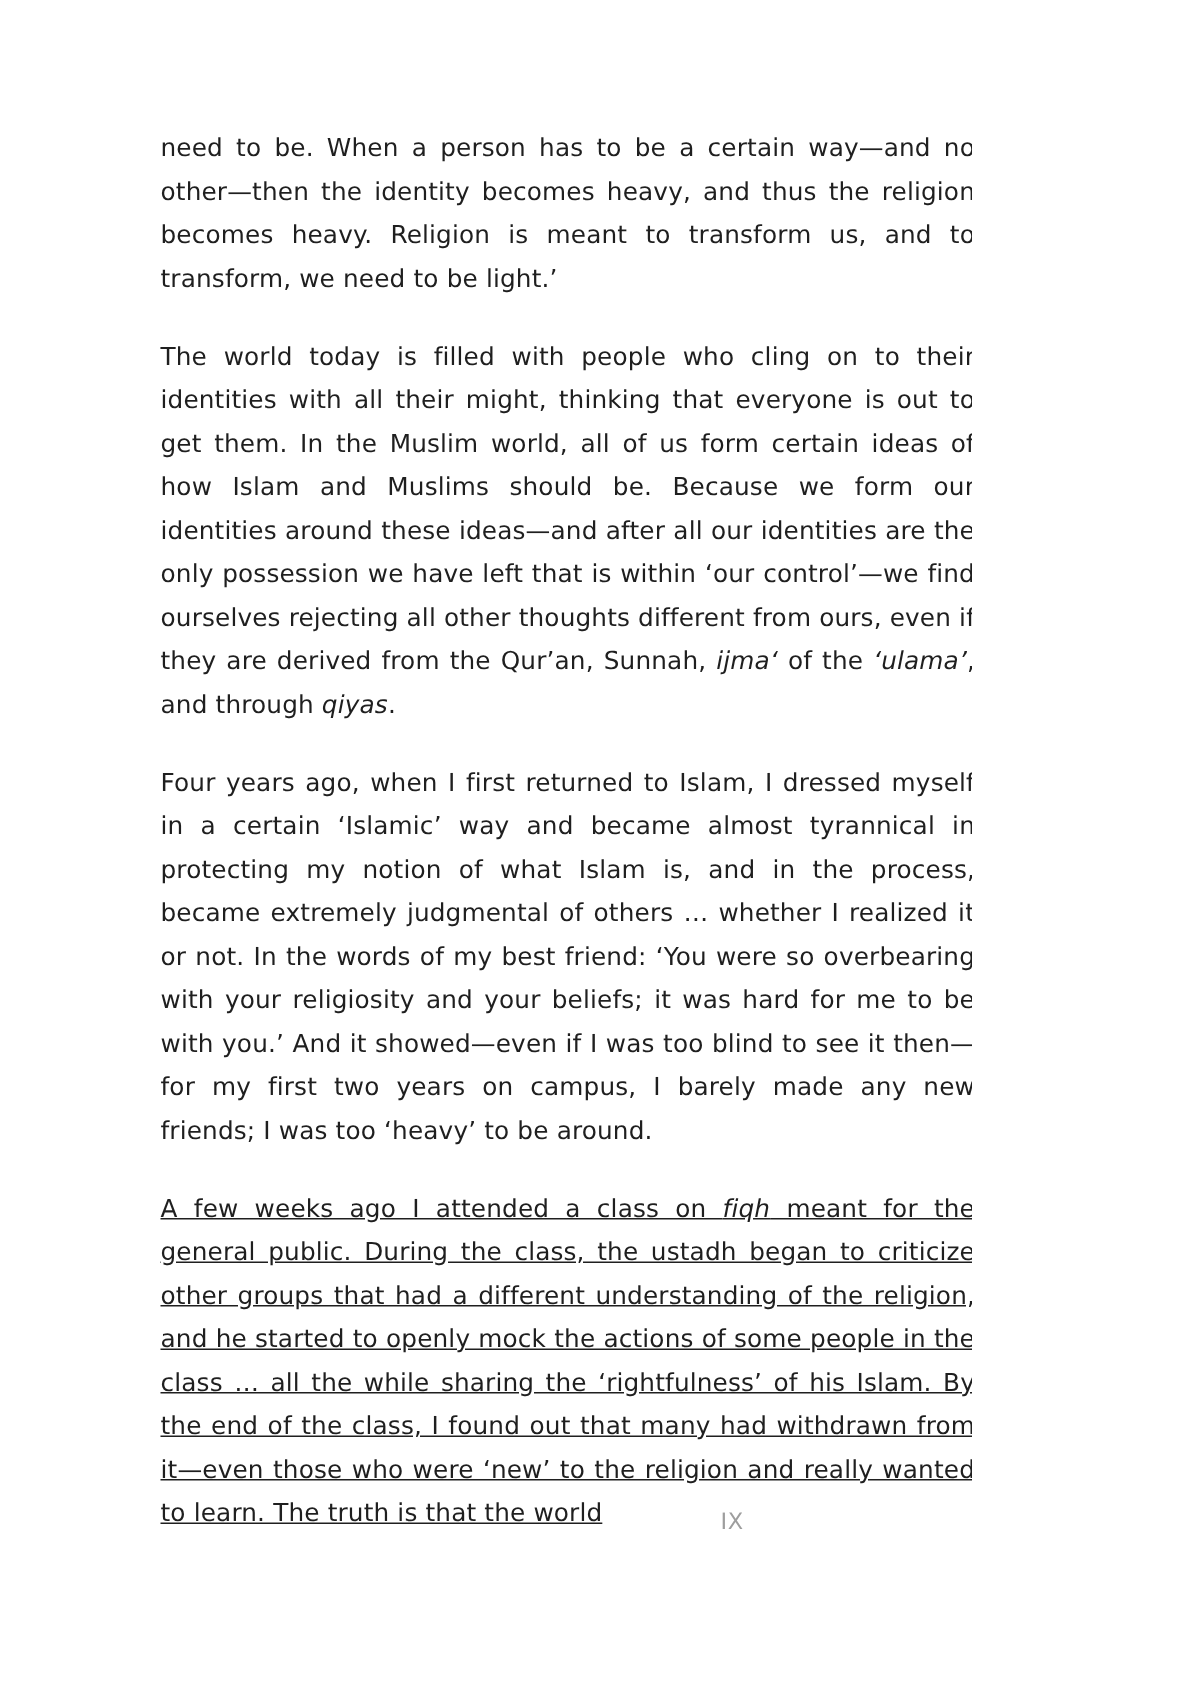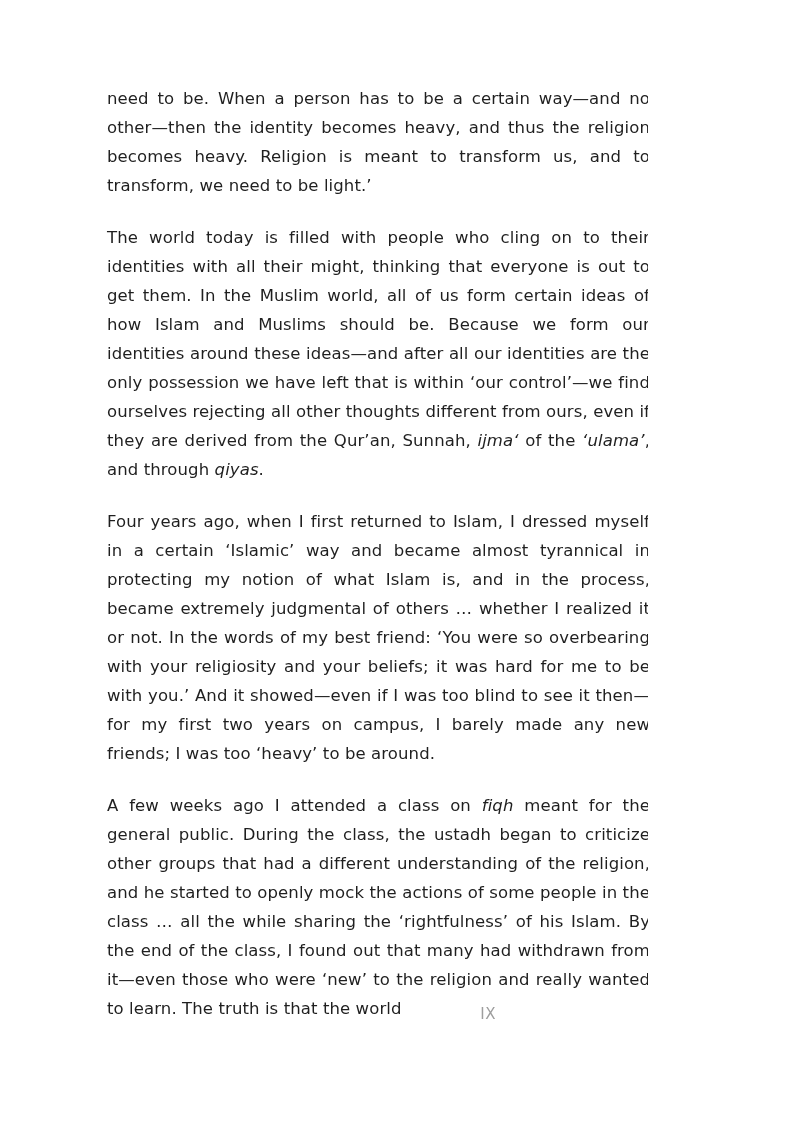--- a/index.html
+++ b/index.html
@@ -30,21 +30,21 @@
     color: var(--text);
     font-size: 16.5px;
     line-height: 29px;
     text-align: justify;
     letter-spacing: 0.1px;
     hyphens: none;
   }
   .text-block p {
     margin: 0 0 23px 0;
   }
-  .text-block p:last-child { margin-bottom: 0; }
+  .text-block p:last-child { margin-bottom: 0; text-decoration: underline; }
   .text-block em {
     font-style: italic;
   }
   .page-number {
     position: absolute;
     top: 1003px;
     right: 152px;
     color: var(--page-number);
     font-size: 15px;
     line-height: 22px;

